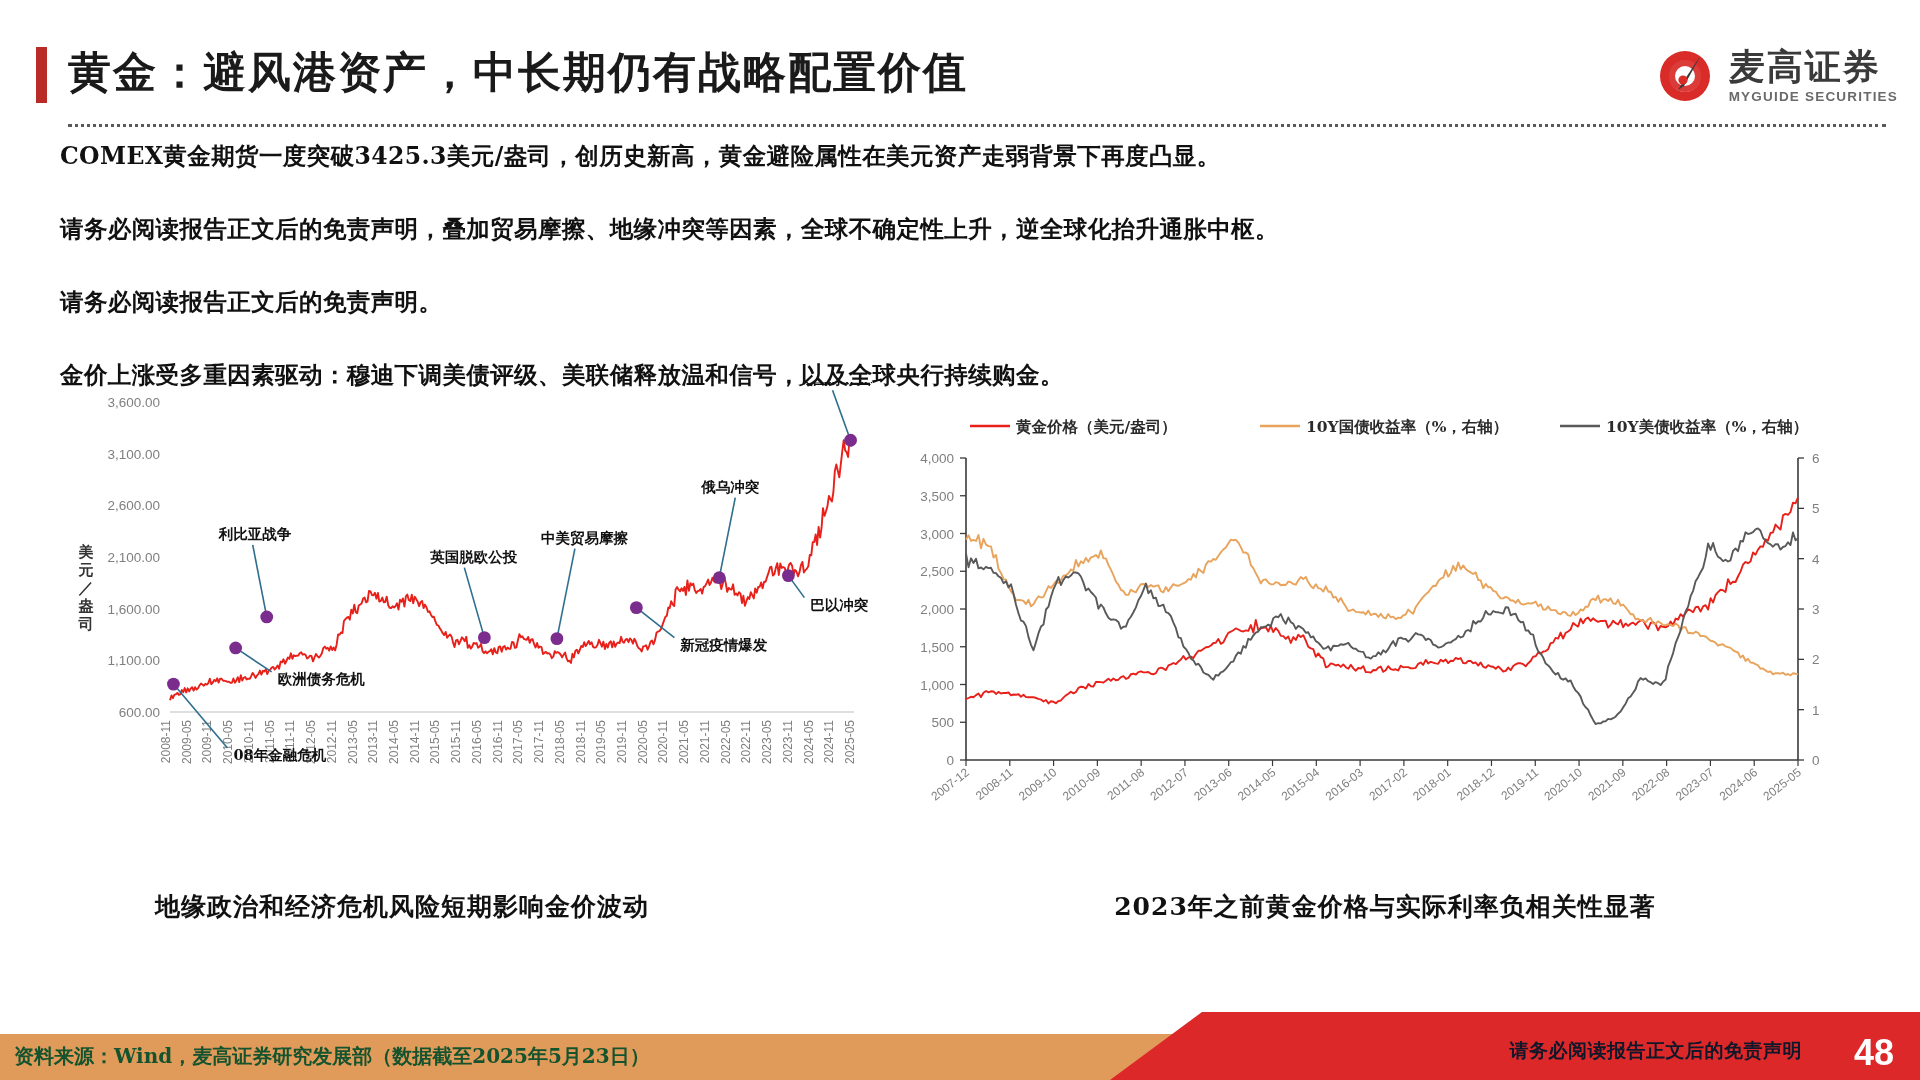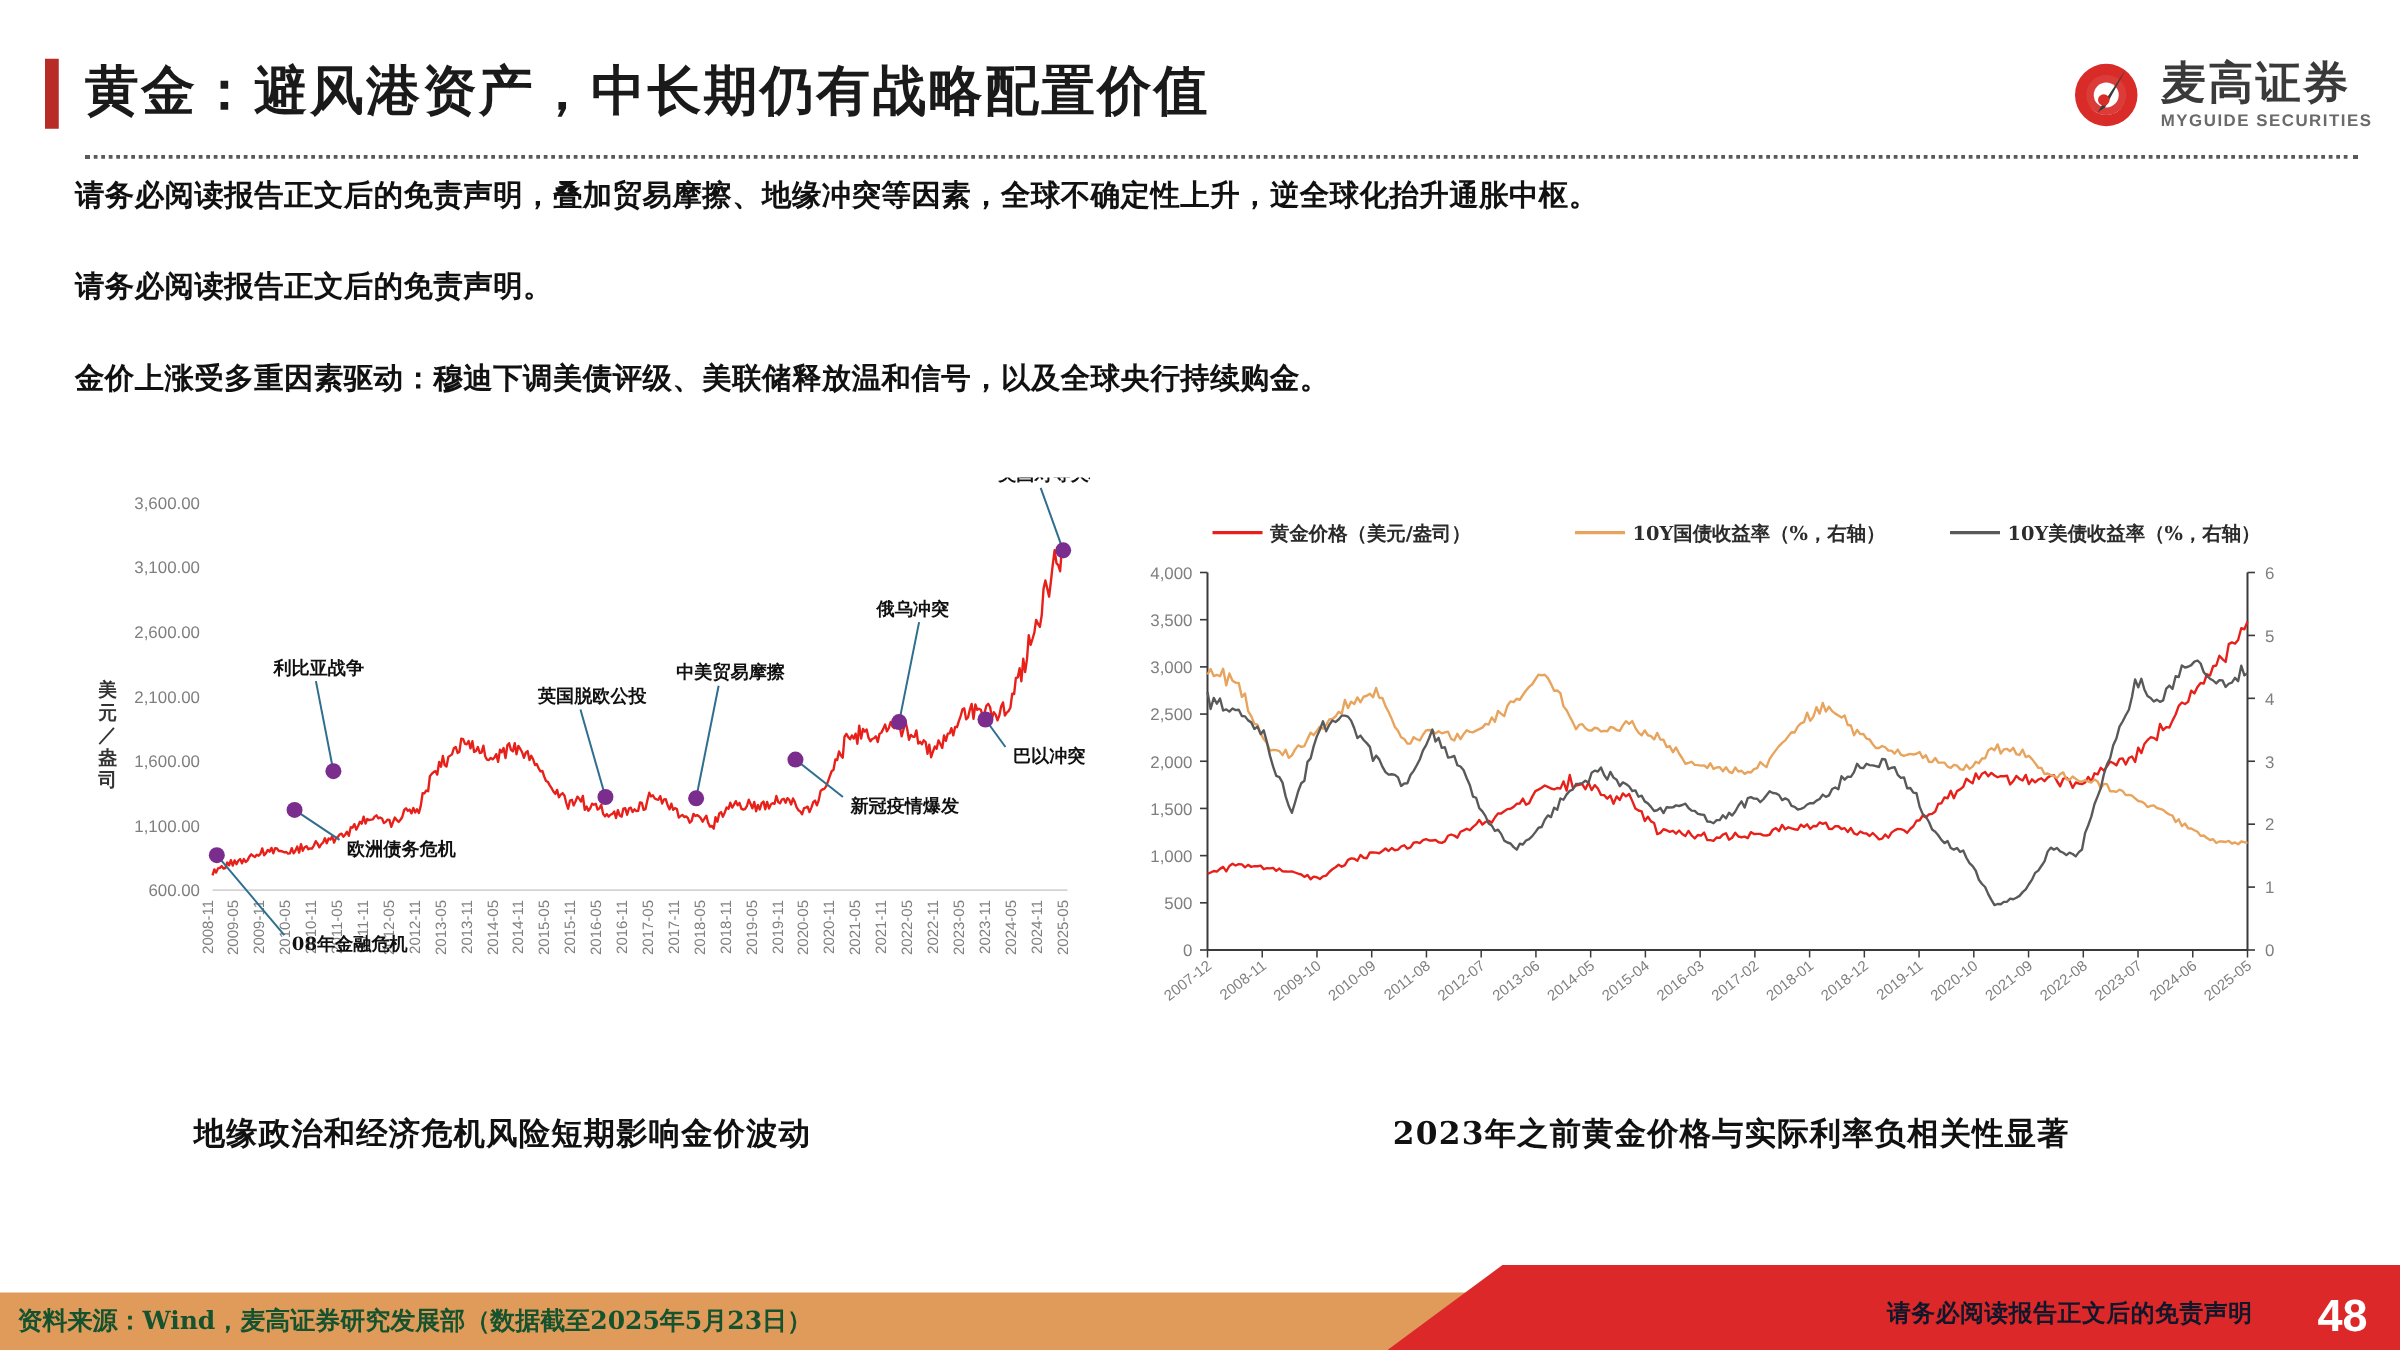--- a/index.html
+++ b/index.html
@@ -102,20 +102,21 @@
     <span class="logo-text">
       <span class="logo-cn">麦高证券</span>
       <span class="logo-en">MYGUIDE SECURITIES</span>
     </span>
   </div>
 
   <div class="dotted-rule"></div>
 </div>
 
 <div class="bullets">
+  <div class="bullet">COMEX黄金期货一度突破3425.3美元/盎司，创历史新高，黄金避险属性在美元资产走弱背景下再度凸显。</div>
   <div class="bullet">请务必阅读报告正文后的免责声明，叠加贸易摩擦、地缘冲突等因素，全球不确定性上升，逆全球化抬升通胀中枢。</div>
   <div class="bullet">请务必阅读报告正文后的免责声明。</div>
   <div class="bullet">金价上涨受多重因素驱动：穆迪下调美债评级、美联储释放温和信号，以及全球央行持续购金。</div>
 </div>
 
 <div class="chart-wrap" id="chartL">
   <svg id="svgL" width="820" height="500" viewBox="0 0 820 500">
       <text x="108" y="335" text-anchor="end" class="axlabel">600.00</text>
       <text x="108" y="283.3333333333333" text-anchor="end" class="axlabel">1,100.00</text>
       <text x="108" y="231.66666666666669" text-anchor="end" class="axlabel">1,600.00</text>

